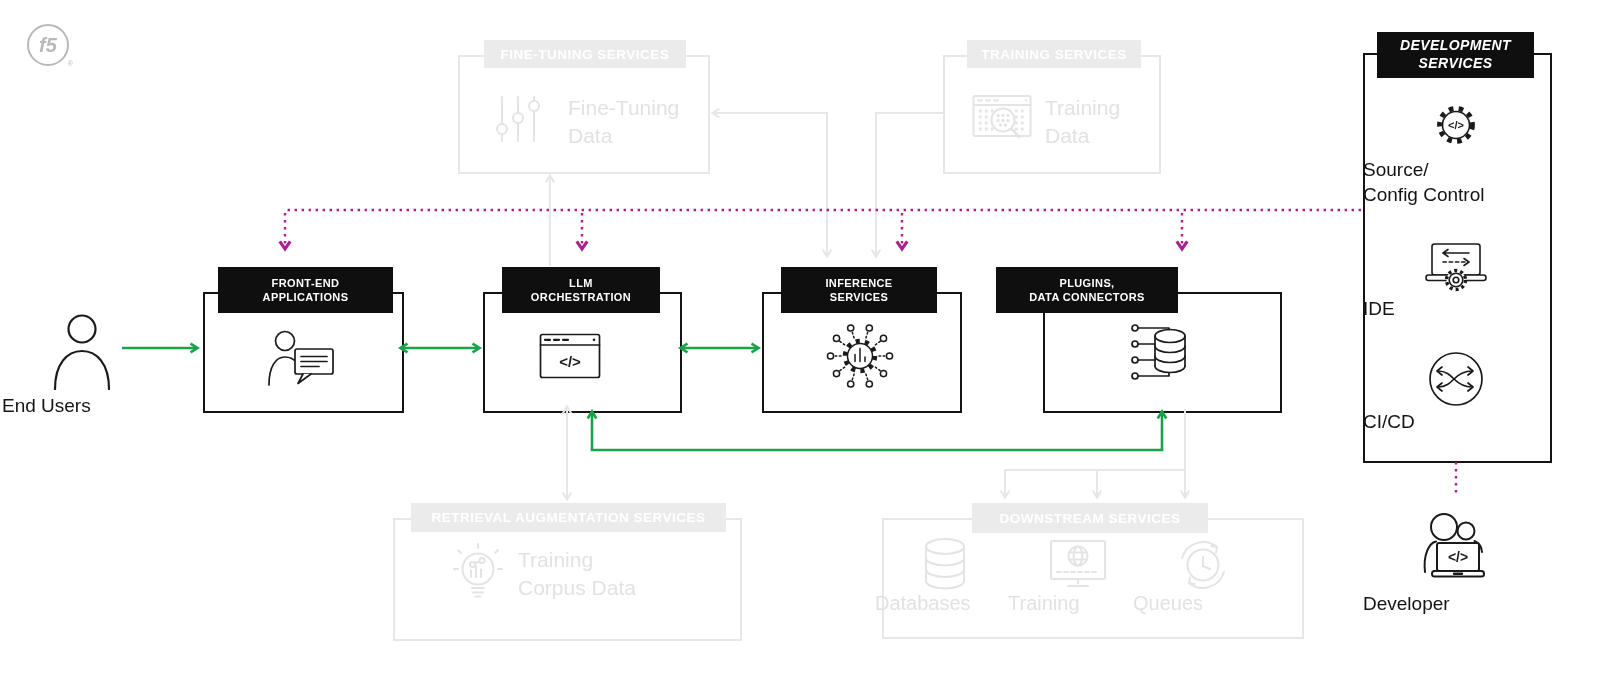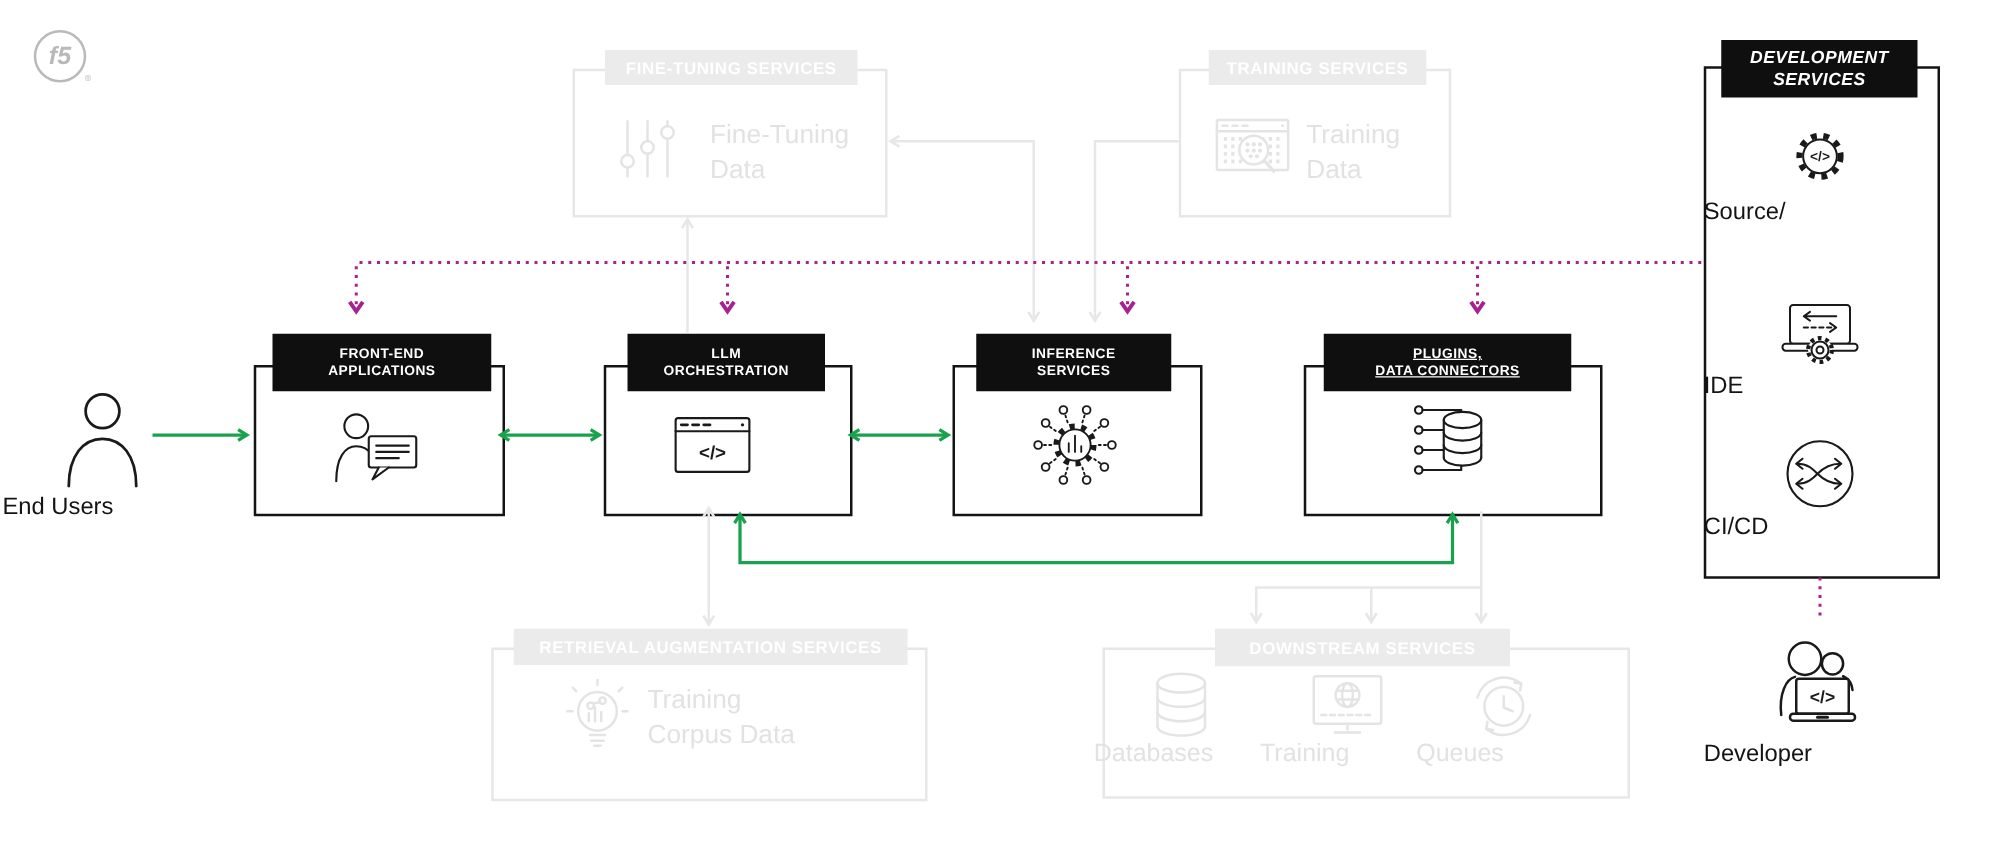--- a/index.html
+++ b/index.html
@@ -256,21 +256,21 @@
         <circle cx="16.5" cy="57.6" r="3.1"></circle>
         <circle cx="10.5" cy="40" r="3.1"></circle>
       <circle cx="16.5" cy="22.4" r="3.1"></circle>
         <circle cx="30.7" cy="12" r="3.1"></circle>
         <circle cx="49.3" cy="12" r="3.1"></circle>
       <circle cx="63.5" cy="22.4" r="3.1"></circle>
     </svg>
   </div>
 
   <div class="box active" style="left:1043px;top:292px;width:235px;height:117px;"></div>
-  <div class="hdr black" style="left:1059px;top:267px;width:198px;height:46px;text-decoration:underline;">
+  <div class="hdr black" style="left:996px;top:267px;width:182px;height:46px;">
     <span>PLUGINS,</span>
     <span>DATA CONNECTORS</span>
   </div>
   <div class="ic ink" style="left:1128px;top:324px;">
     <svg width="64" height="60" viewBox="0 0 64 60">
       <ellipse cx="42" cy="12" rx="15" ry="6.5"></ellipse>
       <path d="M27,12 V42 M57,12 V42"></path>
       <path d="M27,42 A15,6.5 0 0 0 57,42"></path>
       <path d="M27,32 A15,6.5 0 0 0 57,32"></path>
       <path d="M27,22 A15,6.5 0 0 0 57,22"></path>
@@ -290,20 +290,21 @@
 
   <div class="ic ink" style="left:1427px;top:96px;">
     <svg width="58" height="58" viewBox="0 0 58 58" style="stroke-width:1.6">
       <circle cx="29" cy="29" r="13.5"></circle>
       <circle cx="29" cy="29" r="16.5" stroke-width="4.8" stroke-dasharray="4.6 5.4" stroke-linecap="butt"></circle>
       <text x="29" y="33" text-anchor="middle" font-size="11">&lt;/&gt;</text>
     </svg>
   </div>
   <div class="lbl center" style="left:1363px;top:158px;width:185px;">
     <div>Source/</div>
+    <div>Config Control</div>
   </div>
 
   <div class="ic ink" style="left:1423px;top:242px;">
     <svg width="66" height="52" viewBox="0 0 66 52" style="stroke-width:1.6">
       <rect x="9" y="2" width="48" height="31" rx="2.5"></rect>
       <path d="M46,11 H21 M25,7.5 L20,11 L25,14.5"></path>
       <path d="M20,20 H45" stroke-dasharray="3.4 2.8"></path>
       <path d="M41,16.5 L46,20 L41,23.5"></path>
       <rect x="3" y="33" width="60" height="5.5" rx="2.5" fill="#fff"></rect>
       <circle cx="33" cy="38" r="9.5" stroke-width="3.4" stroke-dasharray="3 3.1" stroke-linecap="butt" fill="#fff"></circle>

